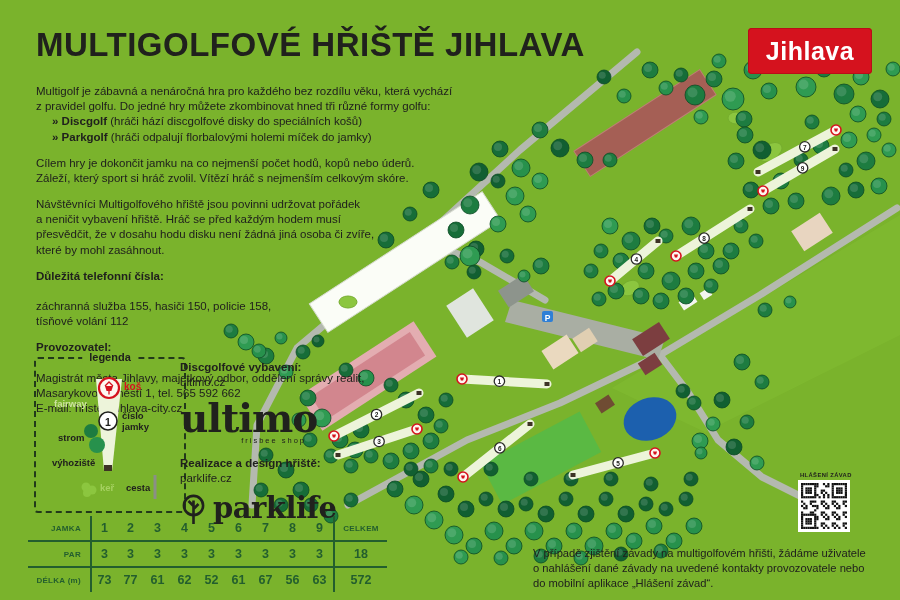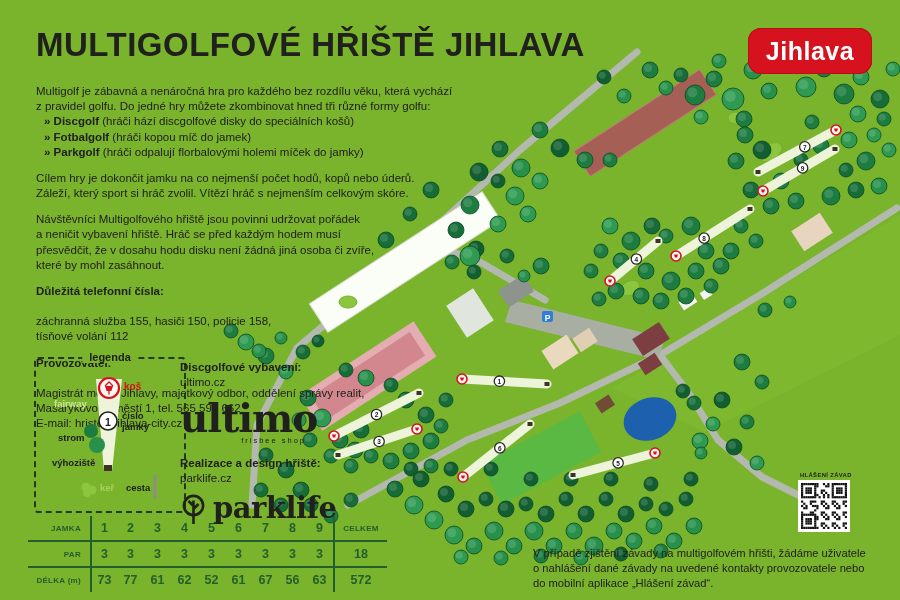--- a/index.html
+++ b/index.html
@@ -9,27 +9,27 @@
   html,body{margin:0;padding:0;}
   .board{position:relative;width:900px;height:600px;background:var(--bg);
     font-family:"Liberation Sans",sans-serif;color:var(--ink);overflow:hidden;}
   svg text{font-family:"Liberation Sans",sans-serif;}
 
   .map{position:absolute;inset:0;z-index:1;}
 
   .title{position:absolute;left:36px;top:26px;z-index:3;font-size:33px;font-weight:800;
     letter-spacing:.5px;color:var(--ink);}
   .citylogo{position:absolute;left:748px;top:28px;width:124px;height:46px;z-index:3;
-    background:var(--red);border-radius:13px;display:flex;align-items:center;justify-content:center;
+    background:var(--red);border-radius:4px;display:flex;align-items:center;justify-content:center;
     color:#fff;font-size:25px;font-weight:800;letter-spacing:.5px;box-shadow:0 0 0 1px #b90e18 inset;}
 
   .tcol{position:absolute;left:36px;top:84px;width:448px;z-index:3;font-size:11.5px;line-height:1.32;}
   .tcol p{margin:4px 0 11px;white-space:pre-line;}
   .tcol .lead{margin:0;}
-  .bullets{margin:0 8px 11px;}
+  .bullets{margin:0 16px 11px;}
   .bh{font-weight:700;}
 
   .legend{position:absolute;left:34px;top:357px;width:148px;height:152px;z-index:3;
     border:2px dashed #223a1a;border-radius:4px;}
   .legend .ltitle{position:absolute;top:-8px;left:50%;transform:translateX(-50%);
     background:var(--bg);padding:0 7px;font-weight:800;font-size:11px;}
   .legend svg{position:absolute;inset:0;}
 
   .partners{position:absolute;left:180px;top:360px;width:210px;z-index:3;font-size:11.5px;line-height:1.3;}
   .partners .ph{font-weight:700;}
@@ -542,21 +542,20 @@
   <div class="title">MULTIGOLFOVÉ HŘIŠTĚ JIHLAVA</div>
   <div class="citylogo">
     <span>Jihlava</span>
   </div>
 
   <div class="tcol">
     <p class="lead">Multigolf je zábavná a nenáročná hra pro každého bez rozdílu věku, která vychází
 z pravidel golfu. Do jedné hry můžete zkombinovat hned tři různé formy golfu:</p>
     <div class="bullets">
       <div><span class="bh">» Discgolf</span><span> (hráči hází discgolfové disky do speciálních košů)</span></div>
-      <div><span class="bh">» Fotbalgolf</span><span> (hráči kopou míč do jamek)</span></div>
       <div><span class="bh">» Parkgolf</span><span> (hráči odpalují florbalovými holemi míček do jamky)</span></div>
     </div>
     <p>Cílem hry je dokončit jamku na co nejmenší počet hodů, kopů nebo úderů.
 Záleží, který sport si hráč zvolil. Vítězí hráč s nejmenším celkovým skóre.</p>
     <p>Návštěvníci Multigolfového hřiště jsou povinni udržovat pořádek
 a neničit vybavení hřiště. Hráč se před každým hodem musí
 přesvědčit, že v dosahu hodu disku není žádná jiná osoba či zvíře,
 které by mohl zasáhnout.</p>
     <p><span class="bh">Důležitá telefonní čísla:</span><br>
       <span>záchranná služba 155, hasiči 150, policie 158,

